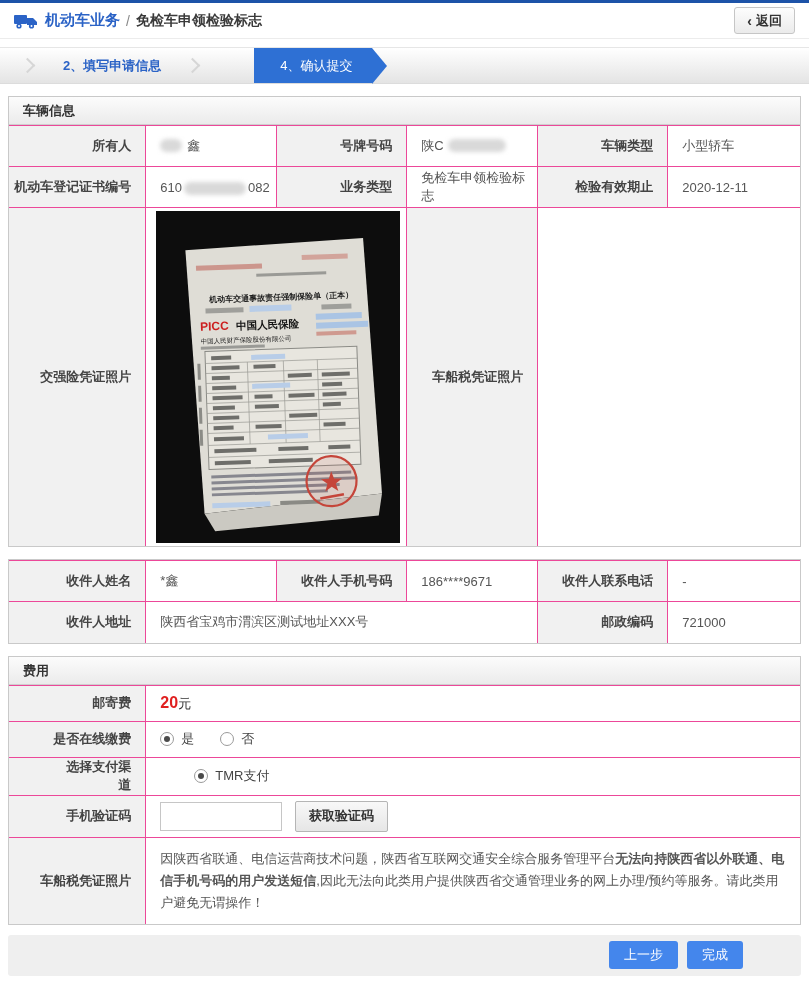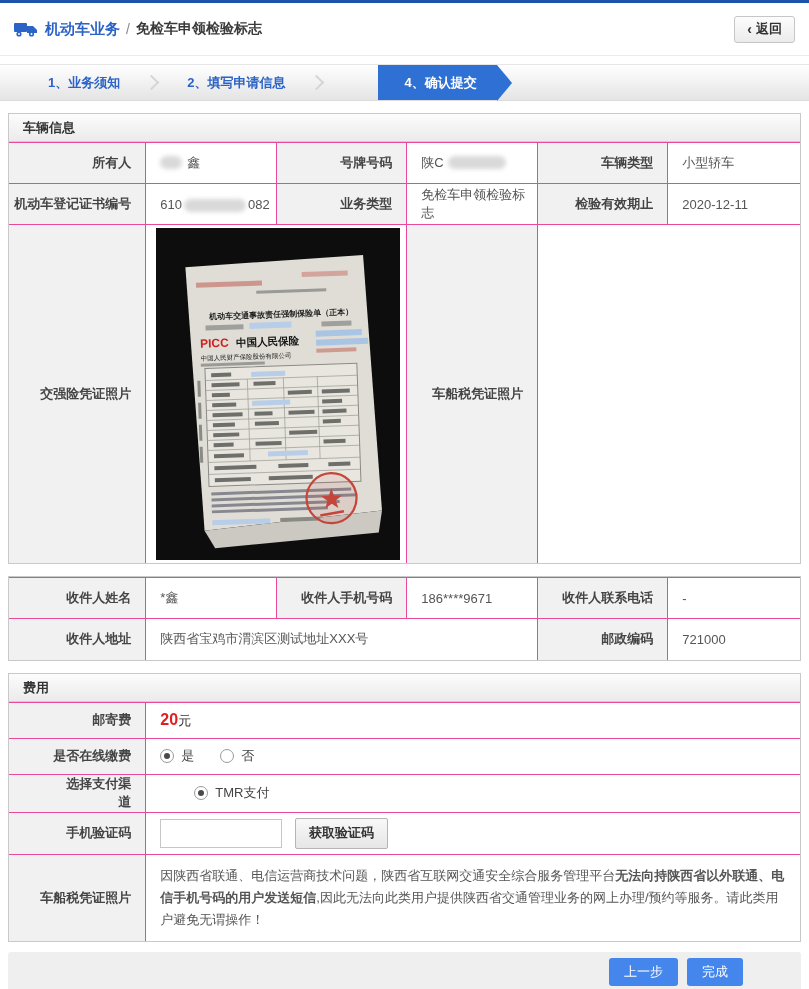--- a/index.html
+++ b/index.html
@@ -1,42 +1,42 @@
 <!DOCTYPE html>
 <html><head>
 <meta charset="utf-8">
 <style>
   * { box-sizing: border-box; margin: 0; padding: 0; }
   html,body { width: 809px; height: 989px; background:#fff; overflow:hidden;
     font-family: "Liberation Sans", "DejaVu Sans", sans-serif; font-size:13px; color:#333; }
 
   .topline { height:3px; background:#1d53a8; }
 
-  .header { height:53px; display:flex; align-items:center; padding:0 14px;
+  .header { height:36px; display:flex; align-items:center; padding:0 14px;
     border-bottom:1px solid #ececec; background:#fff; }
   .truck { width:24px; height:18px; margin-right:7px; }
   .title-primary { color:#2b63c6; font-weight:bold; font-size:15px; }
   .title-sep { color:#888; font-size:14px; margin:0 6px; }
   .title-secondary { color:#3a3a3a; font-size:14px; font-weight:600; }
   .spacer { flex:1; }
   .back-btn { display:inline-flex; align-items:center; gap:4px; height:27px; padding:0 12px;
     background:linear-gradient(#fdfdfd,#ebebeb); border:1px solid #c6c6c6; border-radius:3px;
     color:#333; font-weight:bold; font-size:13px; cursor:pointer; }
   .back-ic { font-weight:bold; font-size:14px; line-height:1; }
 
   .stepsbar { margin-top:8px; height:37px; background:linear-gradient(#ffffff,#e4e4e4);
     border-top:1px solid #e6e6e6; border-bottom:1px solid #dcdcdc;
     display:flex; align-items:stretch; }
   .step { display:flex; align-items:center; color:#2b63c6; font-weight:bold; font-size:13px;
     padding:0 4px; }
   .step:first-child { padding-left:48px; }
   .chev { width:11px; height:11px; border-top:2px solid #d6d6d6; border-right:2px solid #d6d6d6;
     transform:rotate(45deg); align-self:center; margin:0 26px 0 22px; }
   .step-active { position:relative; background:#2e70d4; color:#fff; display:flex; align-items:center;
-    padding:0 20px 0 26px; margin-left:30px; font-weight:bold; }
+    padding:0 20px 0 26px; margin-left:30px; font-weight:normal; }
   .step-active::after { content:""; position:absolute; right:-15px; top:0;
     border-top:18.5px solid transparent; border-bottom:18.5px solid transparent;
     border-left:15px solid #2e70d4; }
 
   .sec { margin:12px 8px 0 8px; border:1px solid #c9c9c9; background:#fff; }
   .sec:first-of-type { margin-top:13px; }
   .sec-h { height:28px; line-height:27px; padding-left:14px; font-weight:bold; color:#333;
     background:linear-gradient(#fcfcfc,#ebebeb); border-bottom:1px solid #cfcfcf; font-size:13px; }
   table { width:100%; border-collapse:collapse; table-layout:fixed; }
   td { border:1px solid #ec4899; font-size:13px; }
@@ -101,21 +101,20 @@
   <span class="title-sep">/</span>
   <span class="title-secondary">免检车申领检验标志</span>
   <div class="spacer"></div>
   <button class="back-btn">
     <span class="back-ic">‹</span>
     <span>返回</span>
   </button>
 </div>
 
 <div class="stepsbar">
-  <div class="step">1、业务须知</div>
   <div class="chev"></div>
   <div class="step">2、填写申请信息</div>
   <div class="chev"></div>
   <div class="step-active">4、确认提交</div>
 </div>
 
 <div class="sec">
   <div class="sec-h">车辆信息</div>
   <table>
     <colgroup>

